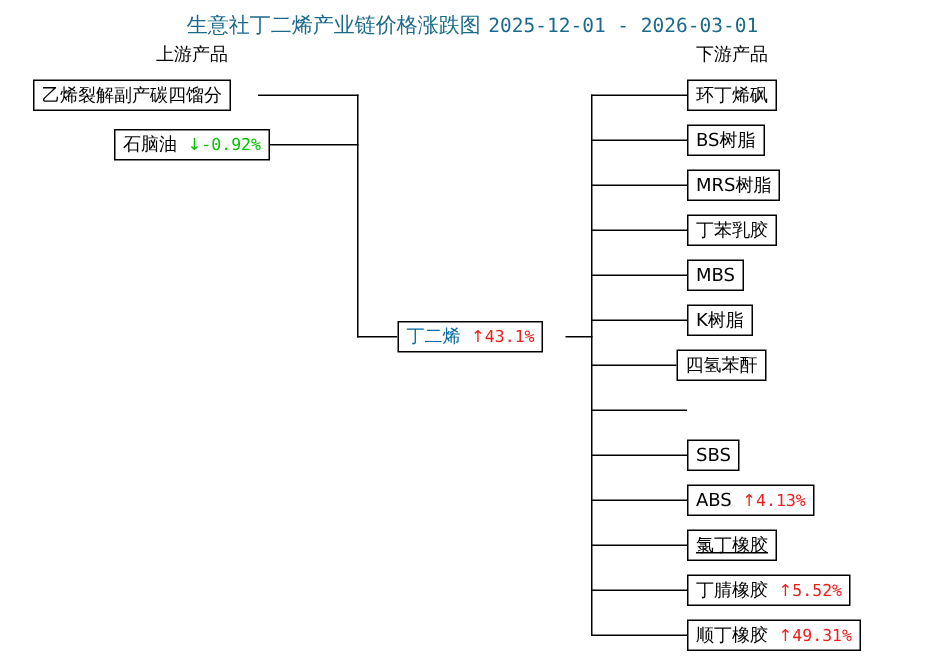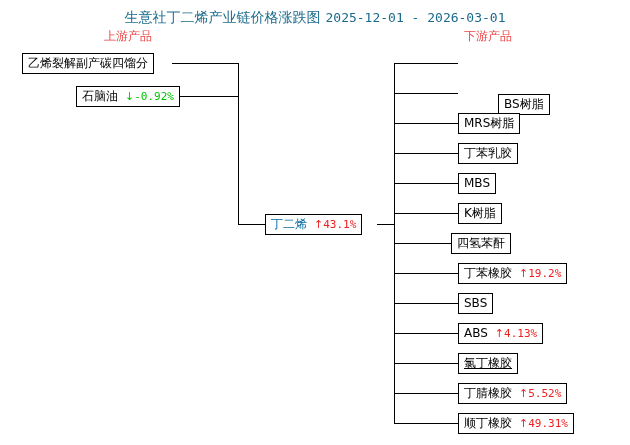--- a/index.html
+++ b/index.html
@@ -39,21 +39,21 @@
   #title .title-range {
     font-family: "DejaVu Sans Mono", monospace;
     font-size: 13px;
     letter-spacing: 0px;
     margin-left: 5px;
   }
 
   
   .col-head {
     position: absolute;
-    color: #ef4444;
+    color: #000000;
     font-size: 12px;
     line-height: 16px;
     white-space: nowrap;
     font-family: "DejaVu Sans", sans-serif;
   }
   #head-up   { left: 104px; top: 28px; }
   #head-down { left: 464px; top: 28px; }
 
   
   .node {
@@ -136,40 +136,40 @@
   </div>
 
   <div class="node" id="node-up-1" style="left:52px; top:86px;margin-left:24px;">
     <span class="nm">石脑油</span><span class="pct down"><span class="arw">↓</span><span>-0.92%</span></span>
   </div>
 
   <div class="node" id="node-center" style="left:265px; top:214px;">
     <span class="nm">丁二烯</span><span class="pct up"><span class="arw">↑</span><span>43.1%</span></span>
   </div>
 
-  <div class="node" style="left:458px; top:94px;margin-left:40px;">
+  <div class="node" style="left:458px; top:53px;">
+    <span class="nm">环丁烯砜</span>
+  </div>
+  <div class="node" style="left:458px; top:83px;">
     <span class="nm">BS树脂</span>
   </div>
   <div class="node" style="left:458px; top:113px;">
     <span class="nm">MRS树脂</span>
   </div>
   <div class="node" style="left:458px; top:143px;">
     <span class="nm">丁苯乳胶</span>
   </div>
   <div class="node" style="left:458px; top:173px;">
     <span class="nm">MBS</span>
   </div>
   <div class="node" style="left:458px; top:203px;">
     <span class="nm">K树脂</span>
   </div>
   <div class="node" style="left:451px; top:233px;">
     <span class="nm">四氢苯酐</span>
-  </div>
-  <div class="node" style="left:458px; top:263px;">
-    <span class="nm">丁苯橡胶</span><span class="pct up"><span class="arw">↑</span><span>19.2%</span></span>
   </div>
   <div class="node" style="left:458px; top:293px;">
     <span class="nm">SBS</span>
   </div>
   <div class="node" style="left:458px; top:323px;">
     <span class="nm">ABS</span><span class="pct up"><span class="arw">↑</span><span>4.13%</span></span>
   </div>
   <div class="node" style="left:458px; top:353px;text-decoration:underline;">
     <span class="nm">氯丁橡胶</span>
   </div>

